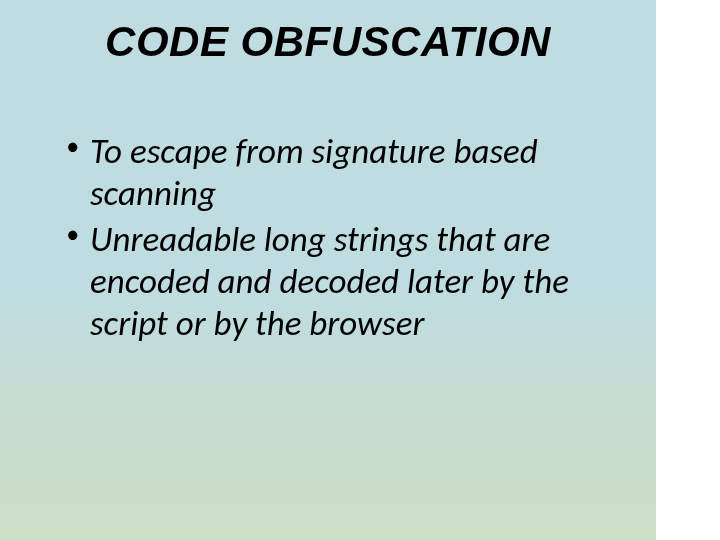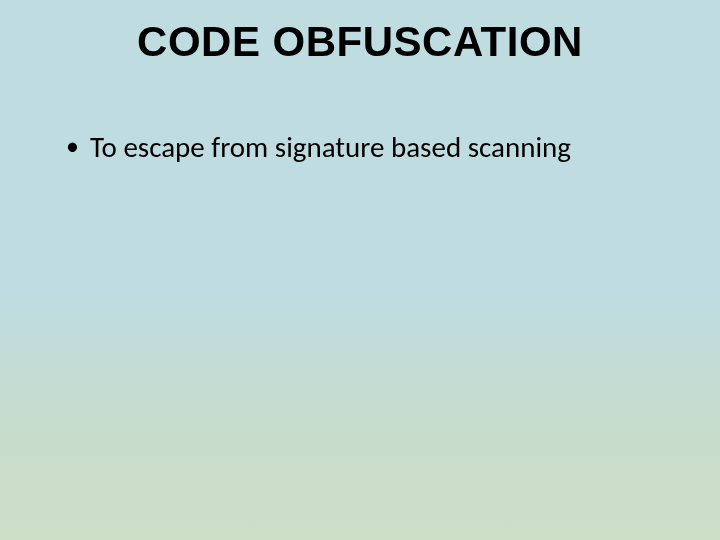--- a/index.html
+++ b/index.html
@@ -3,31 +3,32 @@
 <meta charset="utf-8">
 <style>
   html, body {
     margin: 0;
     padding: 0;
     width: 720px;
     height: 540px;
     overflow: hidden;
   }
   .slide {
-    width: 720px;
+    width: 656px;
     height: 540px;
     background: linear-gradient(to bottom,
       #bfdce0 0%,
       #bfdce0 55%,
       #c7dccc 80%,
       #cddfc7 100%);
     box-sizing: border-box;
     font-family: Calibri, "Segoe UI", Arial, sans-serif;
     color: #000;
     position: relative;
+    font-style: italic;
   }
   .title {
     text-align: center;
     font-family: "Arial Black", Impact, "Franklin Gothic Heavy", Arial, sans-serif;
     font-weight: 900;
     font-size: 42px;
     letter-spacing: 0.5px;
     padding-top: 18px;
     padding-bottom: 4px;
     color: #000;
@@ -36,21 +37,21 @@
     padding: 60px 60px 0 60px;
   }
   ul.bullets {
     list-style: none;
     margin: 0;
     padding: 0;
   }
   ul.bullets > li {
     position: relative;
     padding-left: 30px;
-    font-size: 29px;
+    font-size: 35px;
     line-height: 1.2;
     margin-bottom: 4px;
     font-family: Calibri, "Segoe UI", Arial, sans-serif;
   }
   ul.bullets > li::before {
     content: "•";
     position: absolute;
     left: 6px;
     top: 0;
     font-size: 26px;
@@ -58,15 +59,16 @@
   }
 </style>
 </head>
 <body>
 
 <div class="slide">
   <div class="title">CODE OBFUSCATION</div>
   <div class="body">
     <ul class="bullets">
       <li>To escape from signature based scanning</li>
+      <li>Unreadable long strings that are encoded and decoded later by the script or by the browser</li>
     </ul>
   </div>
 </div>
 
 </body></html>

